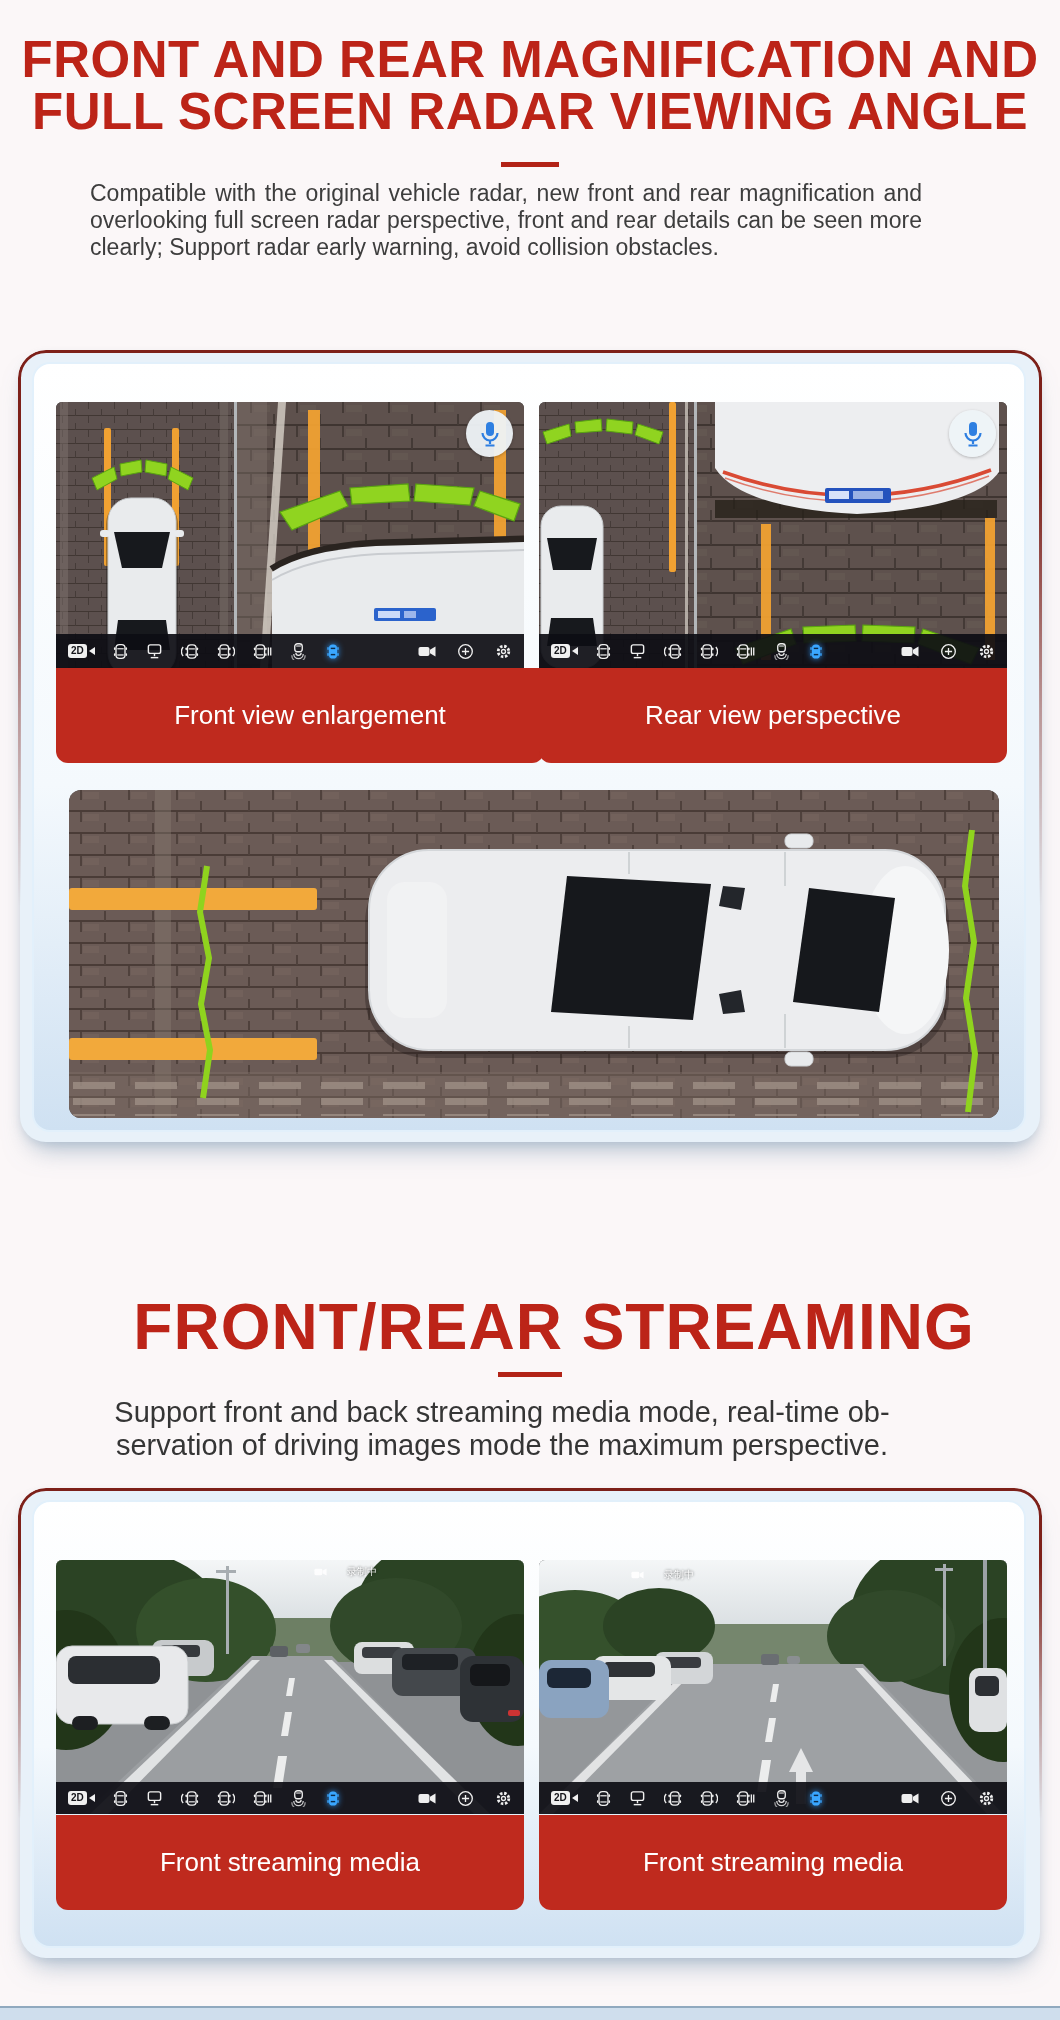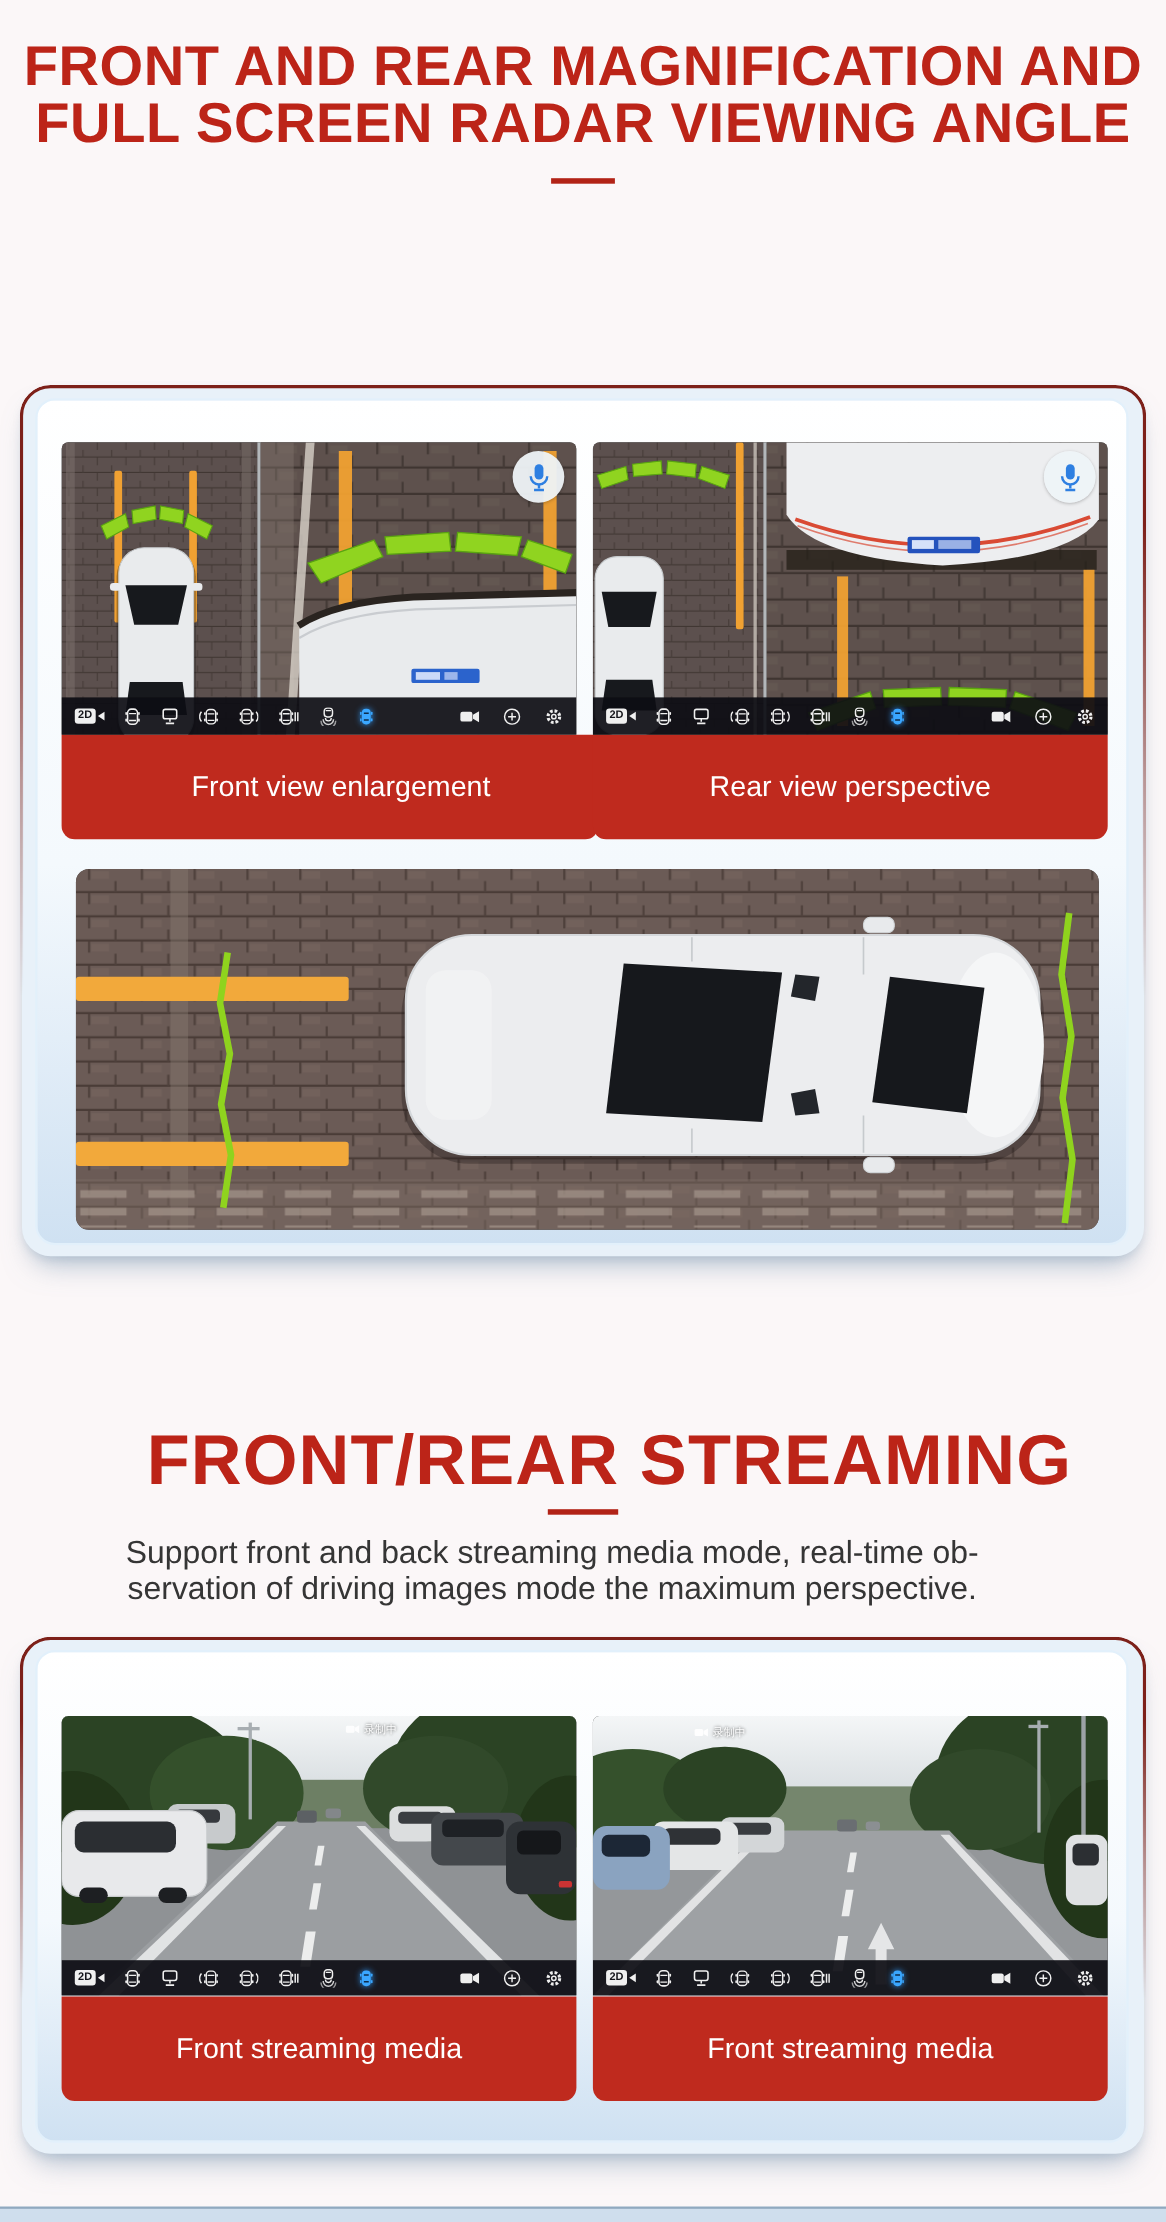--- a/index.html
+++ b/index.html
@@ -52,21 +52,21 @@
   .tb-ic.active{color:var(--c-active_blue);filter:drop-shadow(0 0 3px rgba(47,157,255,.95));}
   .badge2d{background:#f0f0f0;color:#15151a;font-weight:bold;font-size:10px;border-radius:3px;
            padding:2px 3px;line-height:1;}
   .badge2d-tri{width:0;height:0;border-top:4px solid transparent;border-bottom:4px solid transparent;
                border-right:6px solid #f0f0f0;margin-left:2px;}
   
   .mic-btn{position:absolute;top:8px;right:11px;width:47px;height:47px;border-radius:50%;
            background:rgba(238,243,247,.95);display:flex;align-items:center;justify-content:center;
            z-index:4;box-shadow:0 1px 3px rgba(0,0,0,.25);}
   
-  .rec{position:absolute;display:flex;align-items:center;gap:4px;color:#fff;font-size:10px;
+  .rec{position:absolute;display:flex;align-items:center;gap:20px;color:#fff;font-size:10px;
        z-index:4;opacity:.92;text-shadow:0 0 3px rgba(0,0,0,.8);}
   .rec-f{left:258px;top:5px;}
   .rec-r{left:92px;top:8px;}
   
   .h2{position:absolute;top:1294px;left:0;width:1060px;text-align:center;font-size:64px;
       line-height:66px;font-weight:bold;color:var(--c-accent_red);letter-spacing:1px;padding-left:24px;}
   .div2{top:1372px;width:64px;}
   .desc2{position:absolute;top:1396px;left:0;width:1004px;text-align:center;font-size:29px;
          line-height:33px;color:#353535;}
   
@@ -108,20 +108,21 @@
   </defs>
 </svg>
 
 <div class="page">
 
   <div class="h1">
     <div>FRONT AND REAR MAGNIFICATION AND</div>
     <div>FULL SCREEN RADAR VIEWING ANGLE</div>
   </div>
   <div class="divider div1"></div>
+  <p class="desc1">Compatible with the original vehicle radar, new front and rear magnification and overlooking full screen radar perspective, front and rear details can be seen more clearly; Support radar early warning, avoid collision obstacles.</p>
 
   <section class="card card1">
     <div class="red-edge"></div>
     <div class="panel panel1">
 
       <figure class="shot shot-fv">
         <svg class="scene" width="468" height="266" viewBox="0 0 468 266">
           <rect width="178" height="266" fill="url(#brkS)"></rect>
           <rect x="4" width="8" height="266" fill="#7e726d" opacity=".5"></rect>
           <rect x="164" width="8" height="266" fill="#7e726d" opacity=".4"></rect>

